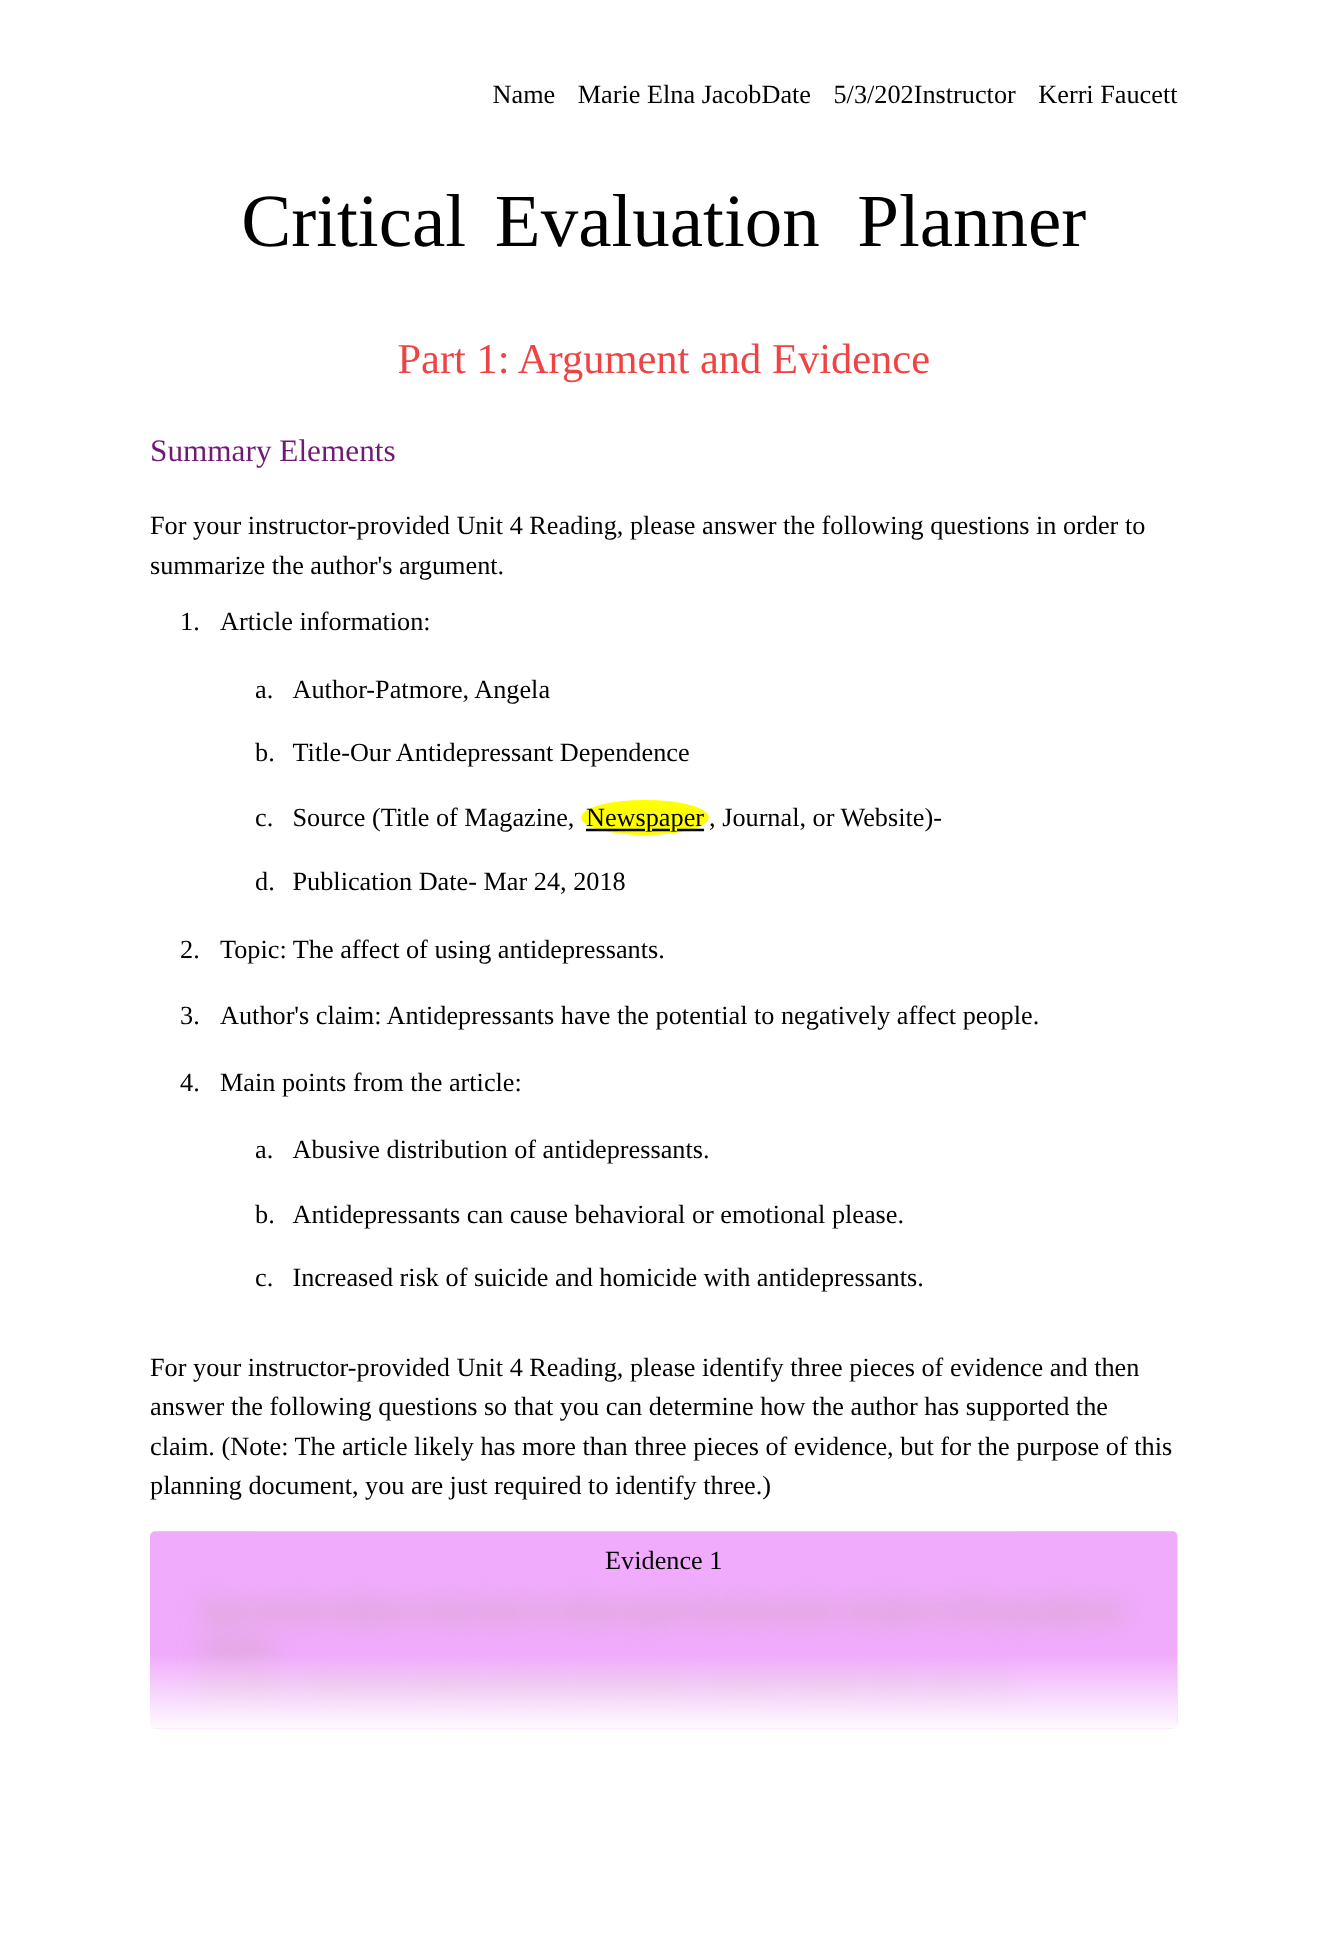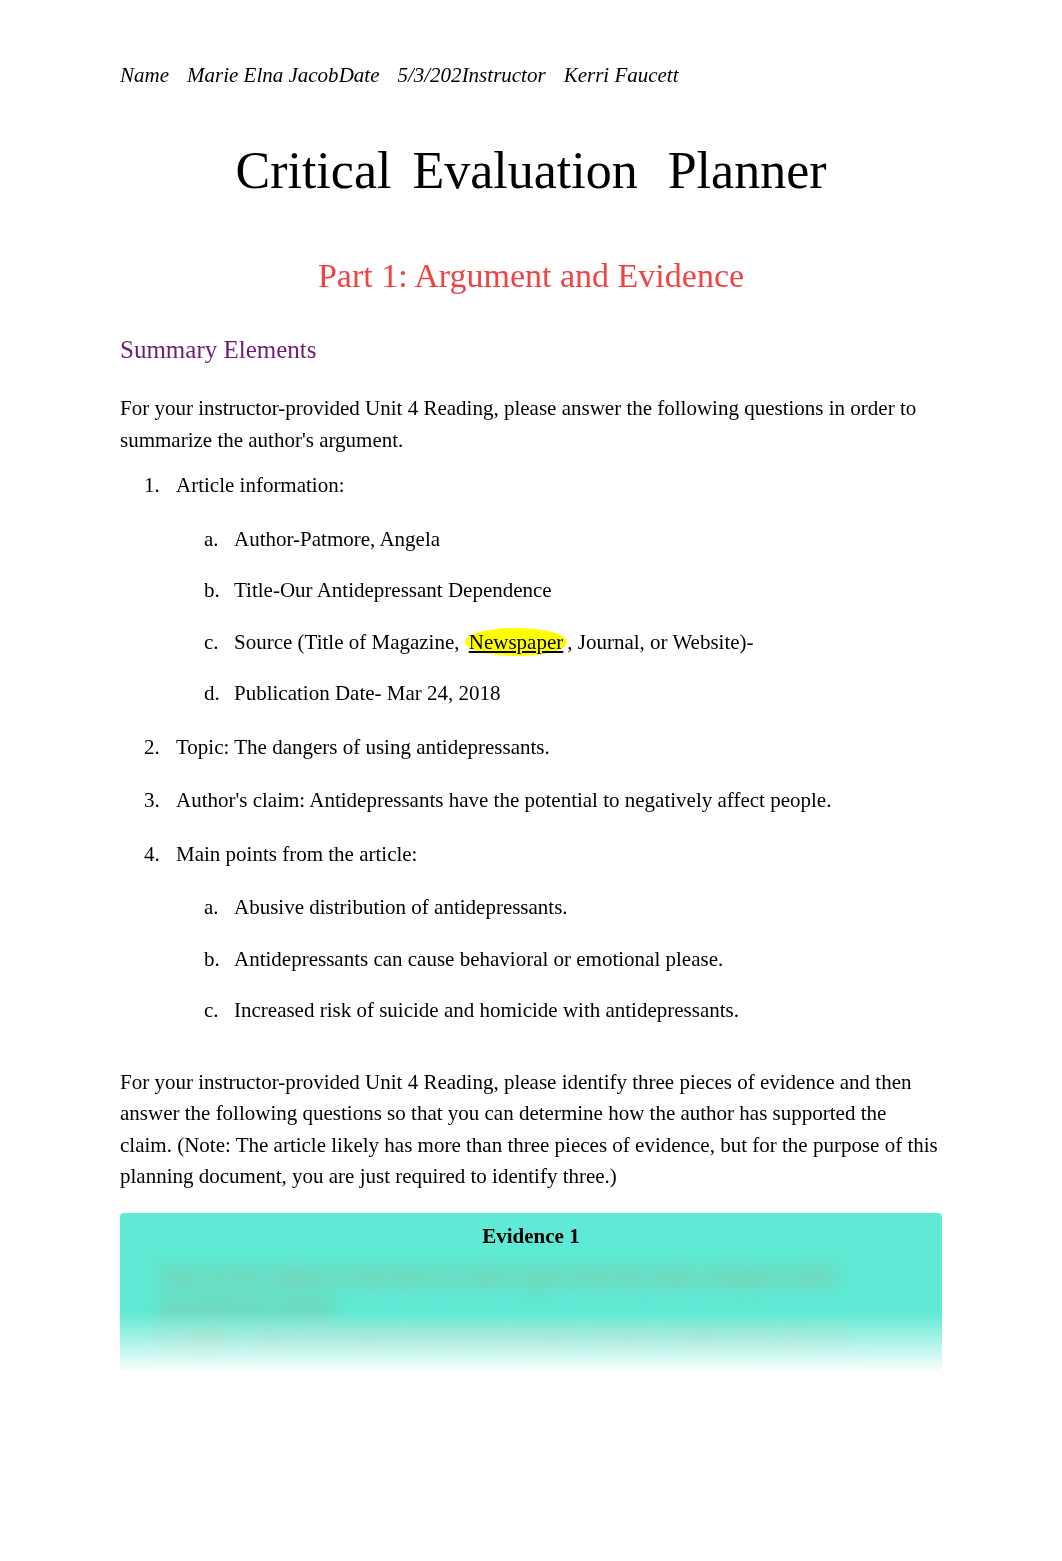--- a/index.html
+++ b/index.html
@@ -11,32 +11,31 @@
       font-family: 'Times New Roman', Times, serif;
       background: #ffffff;
       width: 1062px;
       padding: 60px 120px 40px 120px;
       color: #000000;
       font-size: 21px;
       line-height: 1.5;
     }
     .header-row {
       display: flex;
-      justify-content: flex-start;
+      justify-content: flex-end;
       margin-bottom: 40px;
       font-size: 21px;
-      font-style: italic;
     }
     .header-field {
       display: flex;
       gap: 18px;
     }
     .title {
       text-align: center;
-      font-size: 52px;
+      font-size: 60px;
       font-weight: normal;
       margin-bottom: 40px;
       word-spacing: 8px;
     }
     .title-gap {
       display: inline-block;
       width: 30px;
     }
     .part-title {
       text-align: center;
@@ -91,26 +90,25 @@
     .highlight {
       background: #ffff00;
       border-radius: 50%;
       padding: 2px 4px;
       text-decoration: underline;
     }
     .evidence-section {
       margin-top: 40px;
     }
     .evidence-box {
-      background: #5eead4;
+      background: #f0abfc;
       border-radius: 4px;
       padding: 8px 20px;
       margin-top: 20px;
       position: relative;
-      font-weight: bold;
     }
     .evidence-title {
       text-align: center;
       font-size: 21px;
       margin-bottom: 10px;
     }
     .blurred-overlay {
       filter: blur(10px);
       color: #b0a070;
       font-size: 19px;
@@ -171,21 +169,21 @@
       </li>
       <li>
         <span class="inline-value">Source (Title of Magazine, </span><span class="highlight inline-value">Newspaper</span><span class="inline-value">, Journal, or Website)-</span>
       </li>
       <li>
         <span class="inline-value">Publication Date- M</span><span class="inline-value">ar 24, 2018</span>
       </li>
     </ol>
   </li>
   <li>
-    <span class="inline-value">Topic: </span><span class="inline-value">The dangers of using antidepressants.</span>
+    <span class="inline-value">Topic: </span><span class="inline-value">The affect of using antidepressants.</span>
   </li>
   <li>
     <span class="inline-value">Author's claim: </span><span class="inline-value">Antidepressants have the potential to negatively affect people.</span>
   </li>
   <li>
     <span>Main points from the article:</span>
     <ol class="lettered">
       <li>
         <span>Abusive distribution of antidepressants.</span>
       </li>

